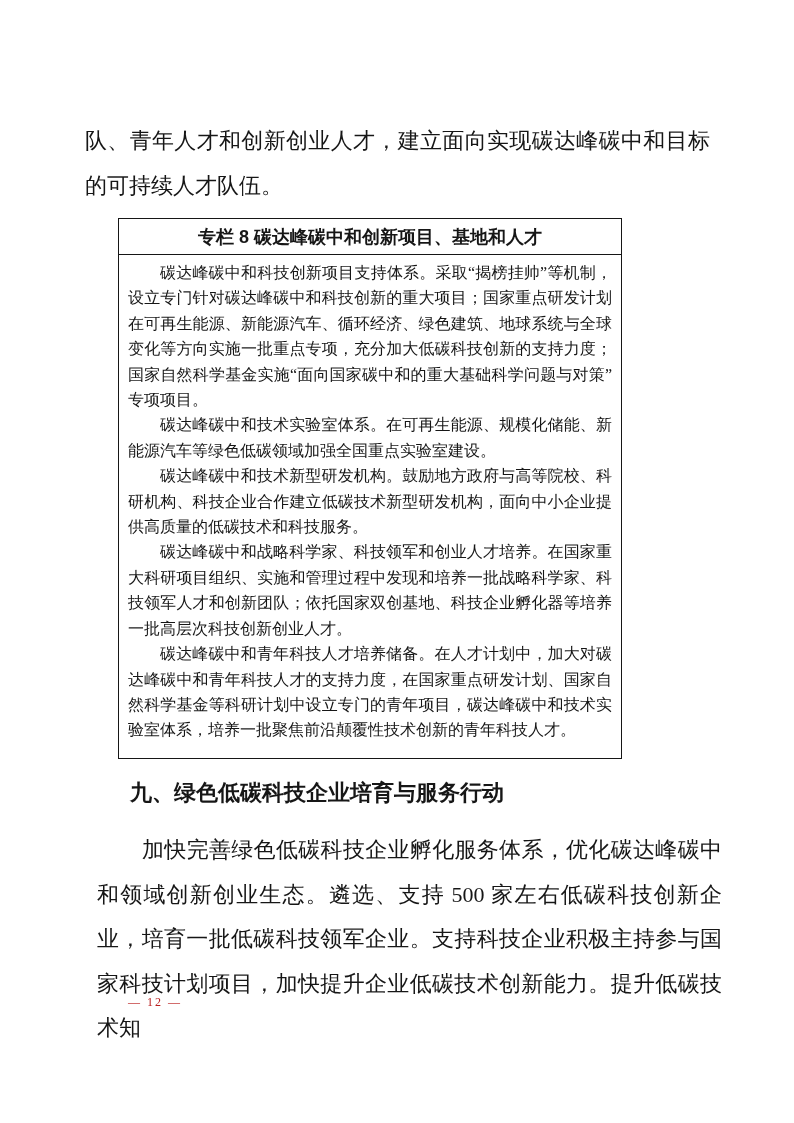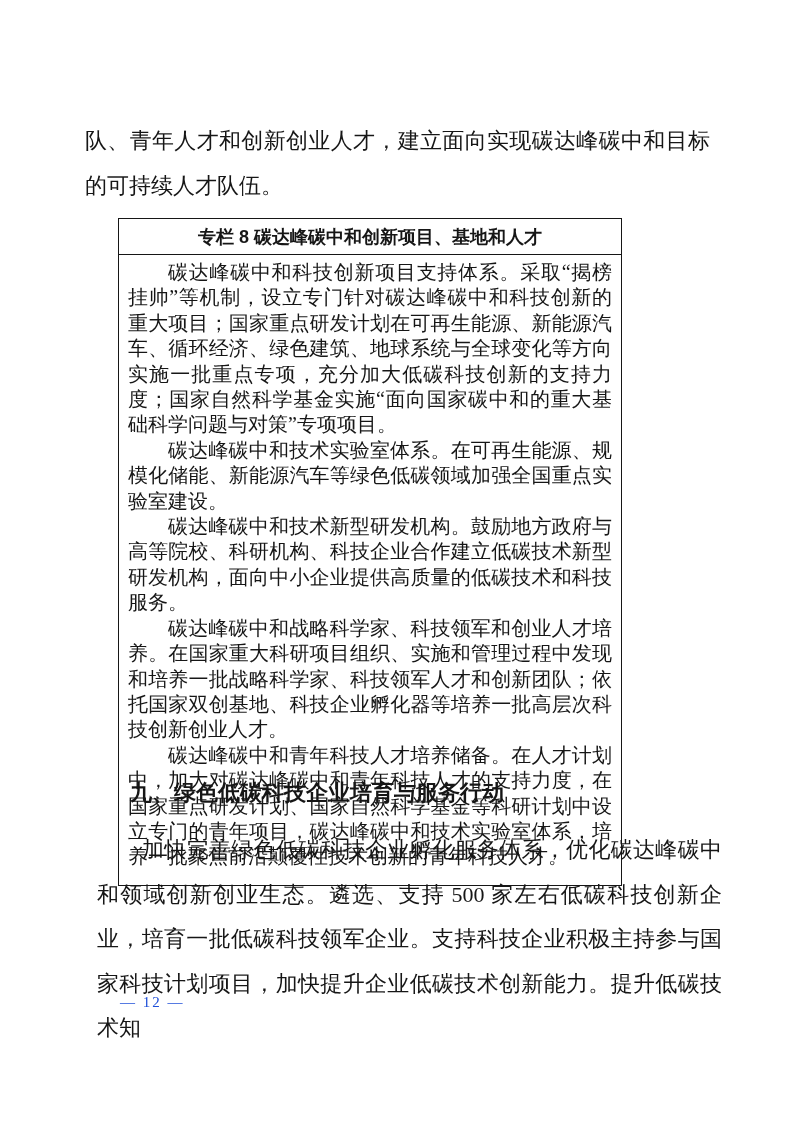--- a/index.html
+++ b/index.html
@@ -48,21 +48,21 @@
     line-height: 24px;
     text-align: center;
     padding: 6px 0 5px 0;
     border-bottom: 1.5px solid #161616;
   }
   .box-body {
     padding: 5px 9px 15px 9px;
   }
   .box-body p {
     margin: 0;
-    font-size: 20px;
+    font-size: 16px;
     line-height: 25.4px;
     text-align: justify;
     text-justify: inter-ideograph;
     text-indent: 2em;
     word-break: break-all;
   }
 
   
   .section-heading {
     position: absolute;
@@ -90,25 +90,25 @@
     text-align: justify;
     text-justify: inter-ideograph;
     text-indent: 45px;
     word-break: break-all;
   }
 
   
   .page-number {
     position: absolute;
     top: 991px;
-    left: 120px;
-    font-size: 15px;
+    left: 128px;
+    font-size: 12px;
     line-height: 22px;
     letter-spacing: 2px;
-    color: #1d4ed8;
+    color: #b91c1c;
   }
 </style>
 </head>
 <body>
 
 <div class="page">
 
   <p class="intro">队、青年人才和创新创业人才，建立面向实现碳达峰碳中和目标的可持续人才队伍。</p>
 
   <section class="column-box">

